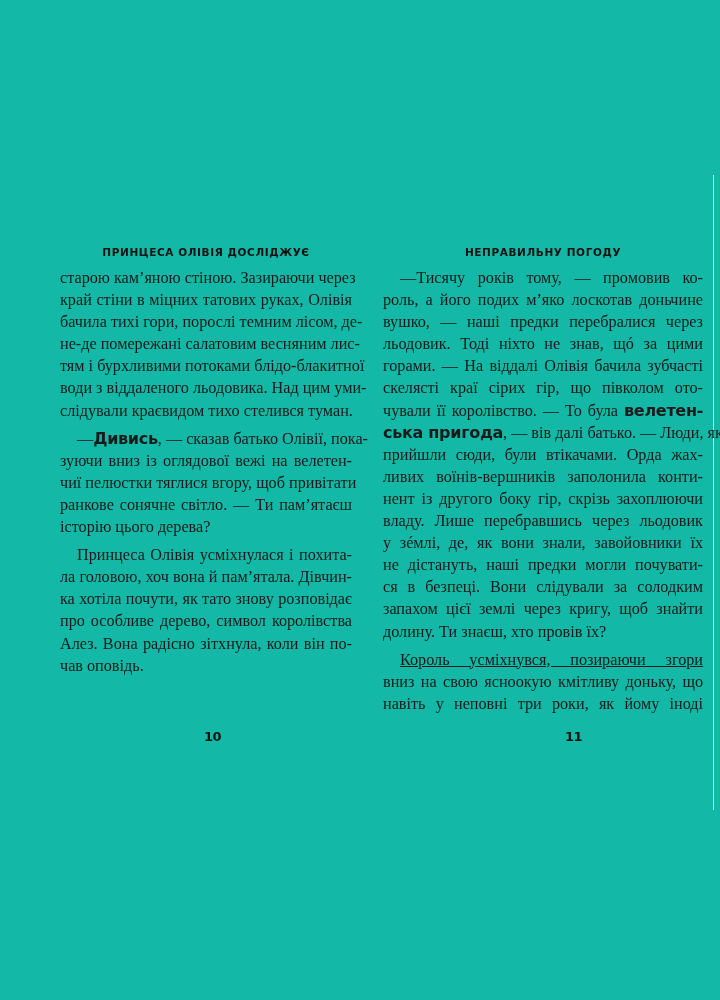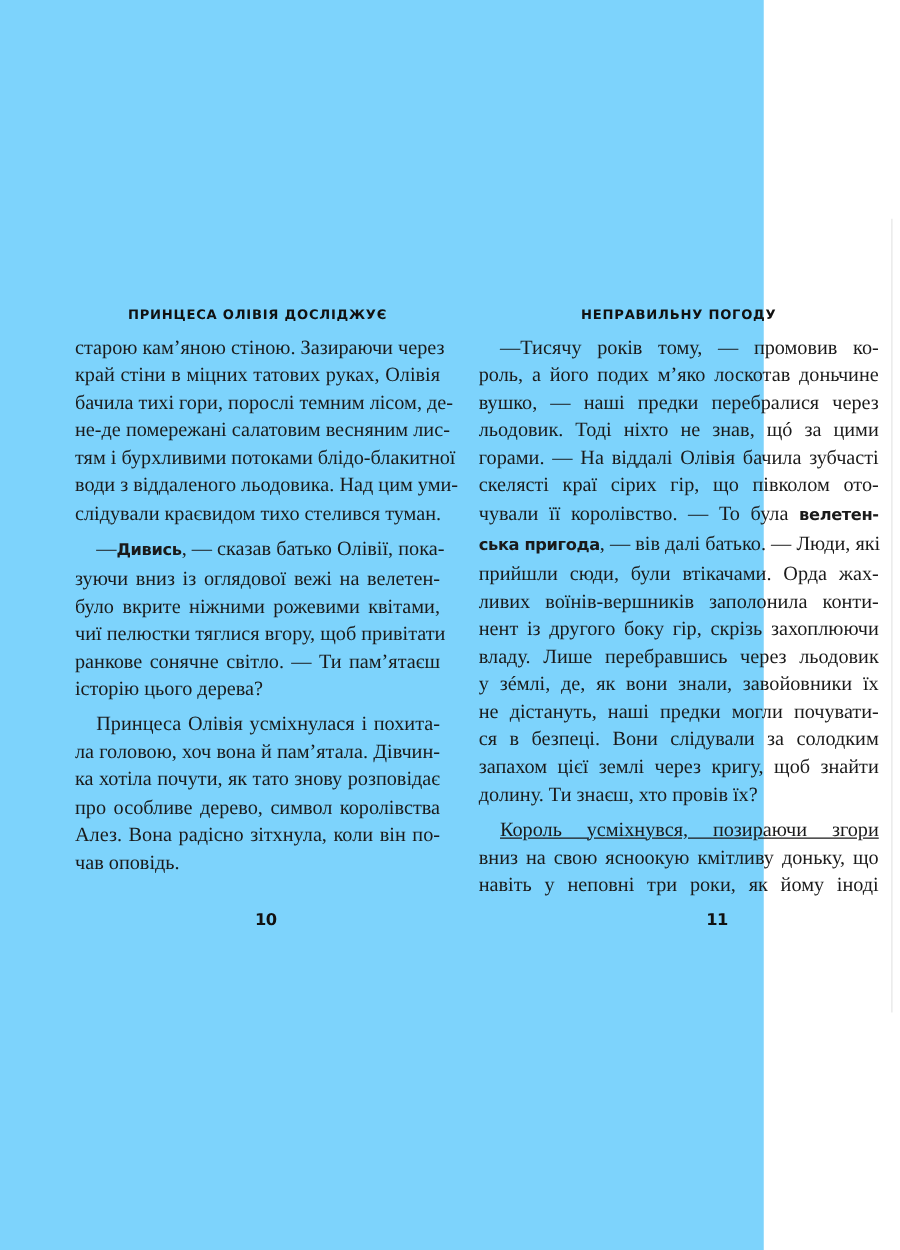--- a/index.html
+++ b/index.html
@@ -1,35 +1,35 @@
 <!DOCTYPE html>
 <html><head>
   <meta charset="utf-8">
   <style>
     html, body { margin: 0; padding: 0; background: #ffffff; }
     body { width: 720px; height: 1000px; position: relative; overflow: hidden; }
-    .spread { position: absolute; left: 0; top: 0; width: 611px; height: 1000px; background: #7dd3fc; }
+    .spread { position: absolute; left: 0; top: 0; width: 720px; height: 1000px; background: #14b8a6; }
     .page-edge { position: absolute; left: 713px; top: 175px; width: 1px; height: 635px; background: #e6e6e6; }
     .page { position: absolute; top: 0; height: 1000px; }
     .page.left { left: 60px; width: 292px; }
     .page.right { left: 383px; width: 320px; }
     .running-head {
       position: absolute; top: 246px; left: 0; right: 0; text-align: center;
       font-family: "DejaVu Sans", sans-serif; font-weight: bold; font-size: 10.5px;
       letter-spacing: 0.6px; color: #111; text-transform: uppercase;
     }
     .text {
       position: absolute; top: 267px; left: 0; right: 0;
       font-family: "Liberation Serif", serif; font-size: 16.2px; line-height: 22.1px;
       color: #1a1a1a; text-align: justify;
     }
     .line { display: block; text-align: justify; text-align-last: justify; white-space: nowrap; }
     .line.last { text-align-last: left; }
     .para-gap { height: 6px; }
-    .emph { font-family: "DejaVu Sans", sans-serif; font-weight: bold; font-size: 13px; letter-spacing: -0.3px; }
+    .emph { font-family: "DejaVu Sans", sans-serif; font-weight: bold; font-size: 16px; letter-spacing: -0.3px; }
     .folio {
       position: absolute; top: 729px; font-family: "DejaVu Sans", sans-serif; font-weight: bold;
       font-size: 13px; color: #111; letter-spacing: -0.5px; margin-left: 32px;
     }
     .page.left .folio { left: 112px; }
     .page.right .folio { left: 150px; }
   </style>
 </head>
 <body>
 
@@ -42,21 +42,20 @@
         <span class="line">старою кам’яною стіною. Зазираючи через</span>
         <span class="line">край стіни в міцних татових руках, Олівія</span>
         <span class="line">бачила тихі гори, порослі темним лісом, де-</span>
         <span class="line">не-де помережані салатовим весняним лис-</span>
         <span class="line">тям і бурхливими потоками блідо-блакитної</span>
         <span class="line">води з віддаленого льодовика. Над цим уми-</span>
         <span class="line last">слідували краєвидом тихо стелився туман.</span>
         <div class="para-gap"></div>
         <span class="line" style="padding-left: 17px;">—<span class="emph">Дивись</span>, — сказав батько Олівії, пока-</span>
         <span class="line">зуючи вниз із оглядової вежі на велетен-</span>
-        <span class="line">було вкрите ніжними рожевими квітами,</span>
         <span class="line">чиї пелюстки тяглися вгору, щоб привітати</span>
         <span class="line">ранкове сонячне світло. — Ти пам’ятаєш</span>
         <span class="line last">історію цього дерева?</span>
         <div class="para-gap"></div>
         <span class="line" style="padding-left: 17px;">Принцеса Олівія усміхнулася і похита-</span>
         <span class="line">ла головою, хоч вона й пам’ятала. Дівчин-</span>
         <span class="line">ка хотіла почути, як тато знову розповідає</span>
         <span class="line">про особливе дерево, символ королівства</span>
         <span class="line">Алез. Вона радісно зітхнула, коли він по-</span>
         <span class="line last">чав оповідь.</span>

